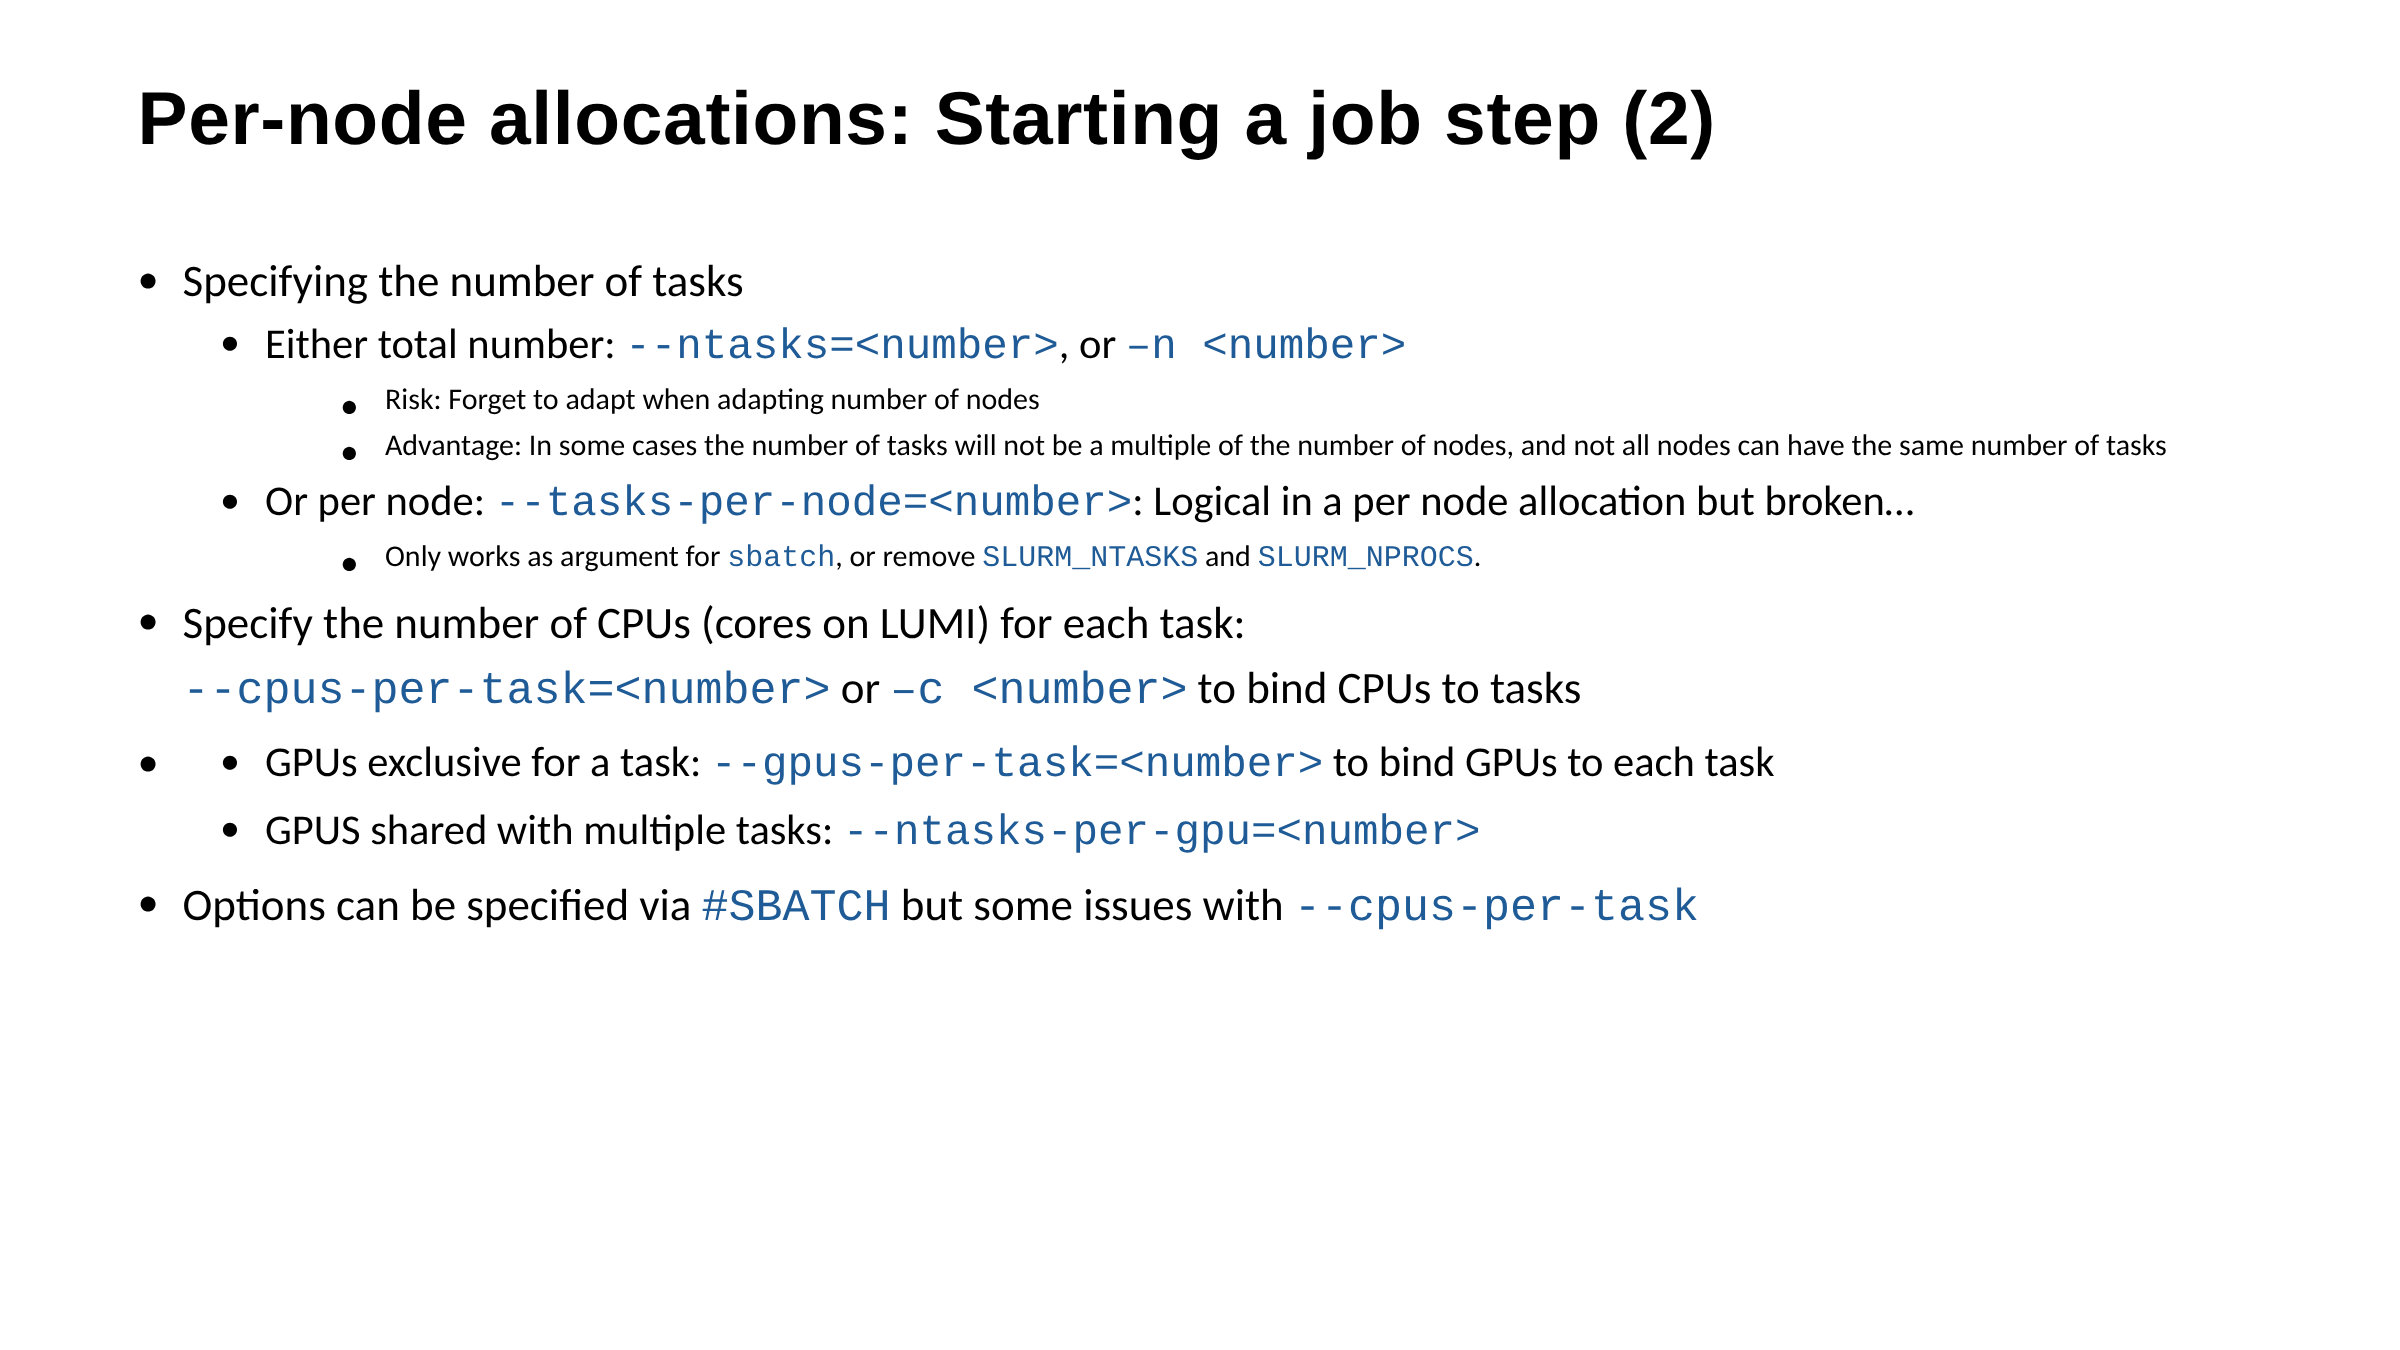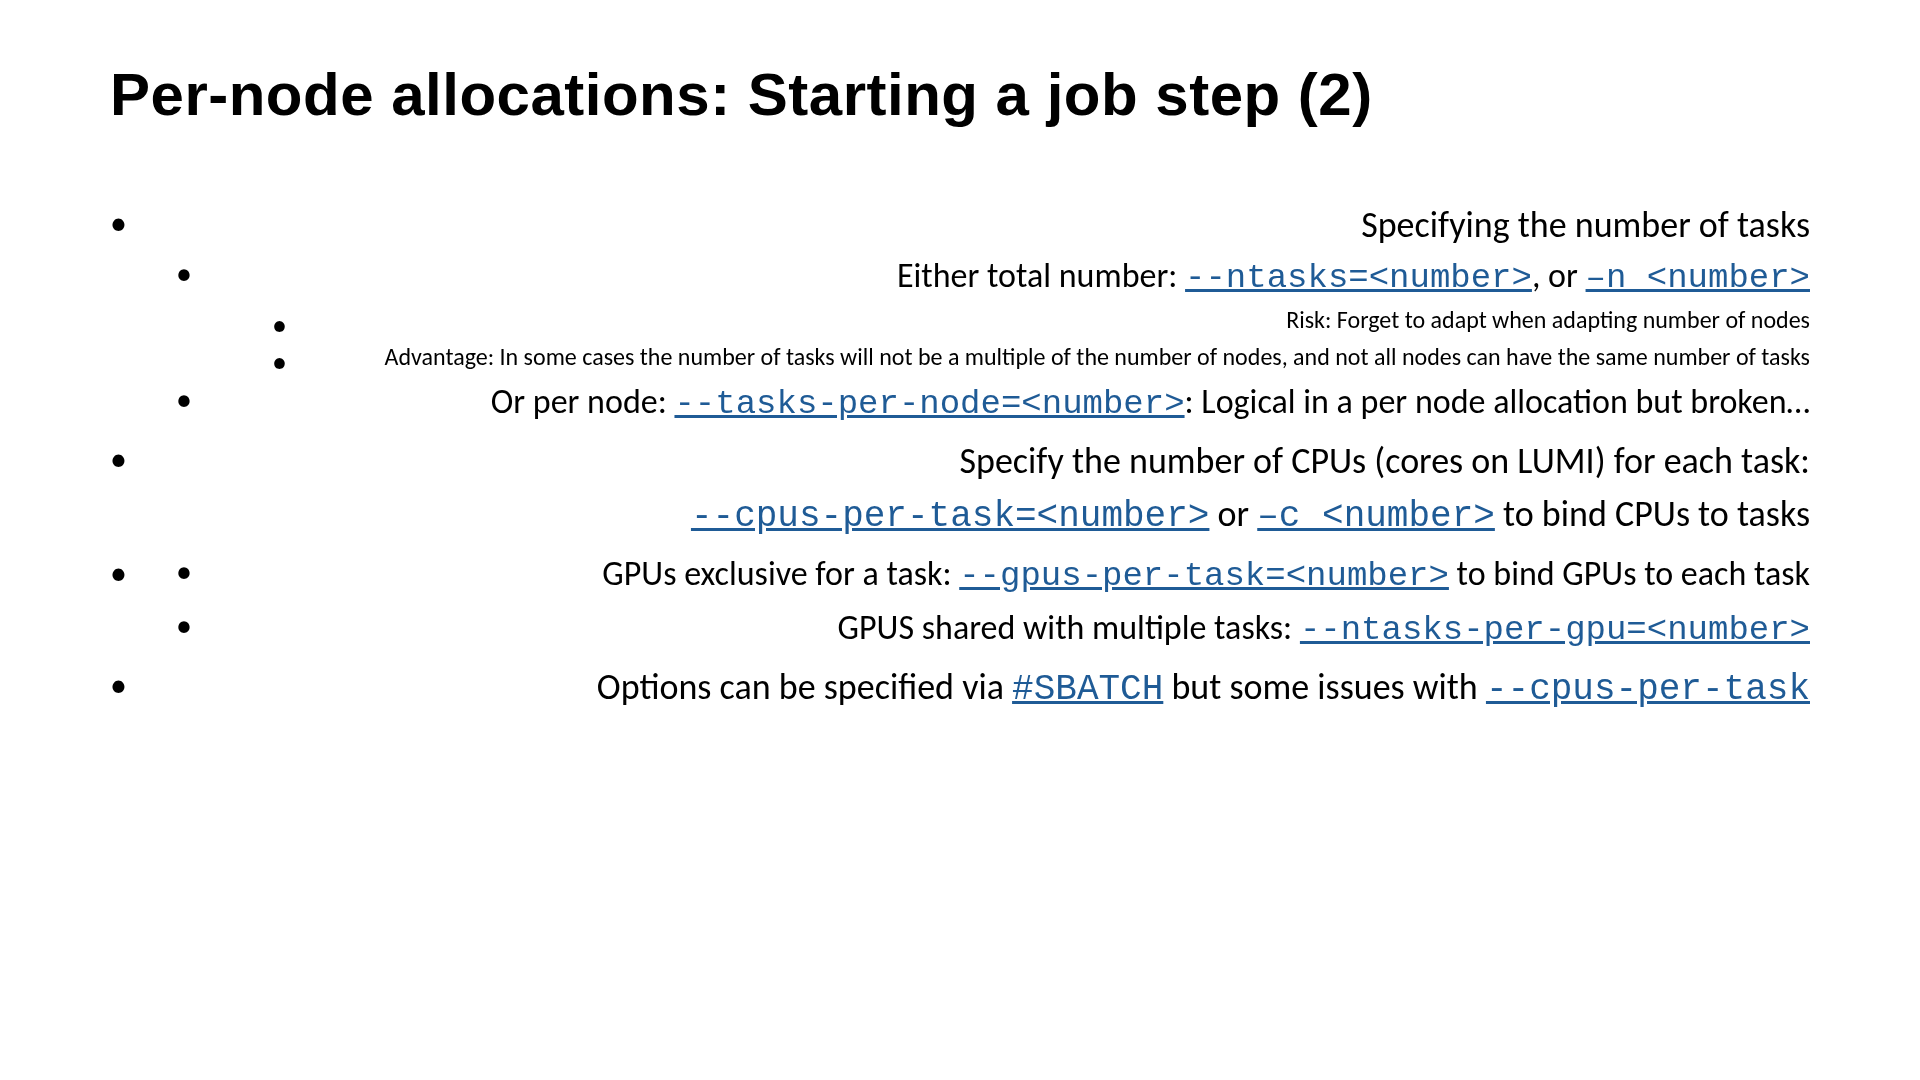--- a/index.html
+++ b/index.html
@@ -30,21 +30,20 @@
     list-style: none;
   }
   li {
     line-height: 1.45;
   }
   .lvl1 > li {
     font-size: 36px;
     padding-left: 36px;
     position: relative;
     margin-bottom: 6px;
-    text-align: right;
   }
   .lvl1 > li::before {
     content: "\2022";
     position: absolute;
     left: 0;
     top: 0;
     font-size: 34px;
   }
   .lvl2 > li {
     font-size: 34px;
@@ -70,21 +69,20 @@
   .lvl3 > li::before {
     content: "\2022";
     position: absolute;
     left: 0;
     top: 0;
     font-size: 30px;
   }
   .code {
     font-family: "Consolas", "Menlo", "Courier New", monospace;
     color: #1f5b96;
-    text-decoration: underline;
   }
   .bold {
     font-weight: 400;
   }
 </style>
 </head>
 <body>
 
 <div class="slide">
   <div class="title">Per-node allocations: Starting a job step (2)</div>
@@ -96,20 +94,25 @@
       <ul class="lvl2">
         <li>
           <span>Either total number: </span><span class="code">--ntasks=&lt;number&gt;</span><span>, or </span><span class="code">–n &lt;number&gt;</span>
           <ul class="lvl3">
             <li>Risk: Forget to adapt when adapting number of nodes</li>
             <li>Advantage: In some cases the number of tasks will not be a multiple of the number of nodes, and not all nodes can have the same number of tasks</li>
           </ul>
         </li>
         <li>
           <span>Or per node: </span><span class="code">--tasks-per-node=&lt;number&gt;</span><span>: Logical in a per node allocation </span><span class="bold">but broken</span><span>…</span>
+          <ul class="lvl3">
+            <li>
+              <span>Only works as argument for </span><span class="code">sbatch</span><span>, or remove </span><span class="code">SLURM_NTASKS</span><span> and </span><span class="code">SLURM_NPROCS</span><span>.</span>
+            </li>
+          </ul>
         </li>
       </ul>
     </li>
 
     <li>
       <span>Specify the number of CPUs (cores on LUMI) for each task:</span><br>
       <span class="code">--cpus-per-task=&lt;number&gt;</span><span> or </span><span class="code">–c &lt;number&gt;</span><span> to </span><span class="bold">bind</span><span> CPUs to tasks</span>
     </li>
 
     <li>

